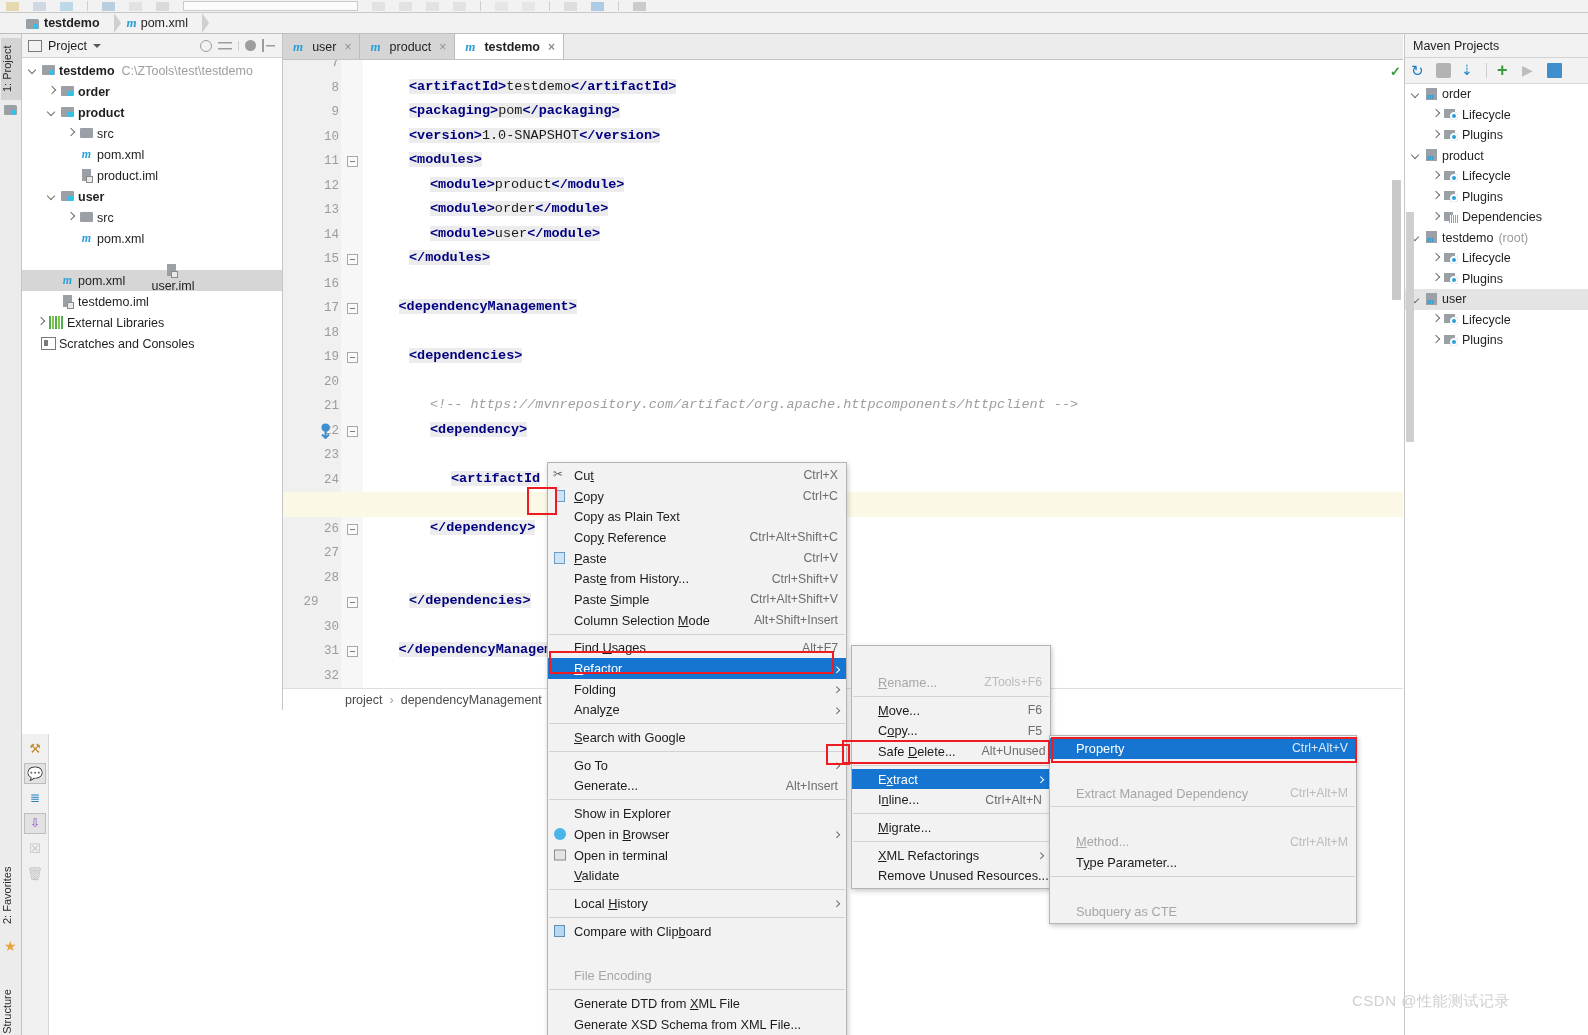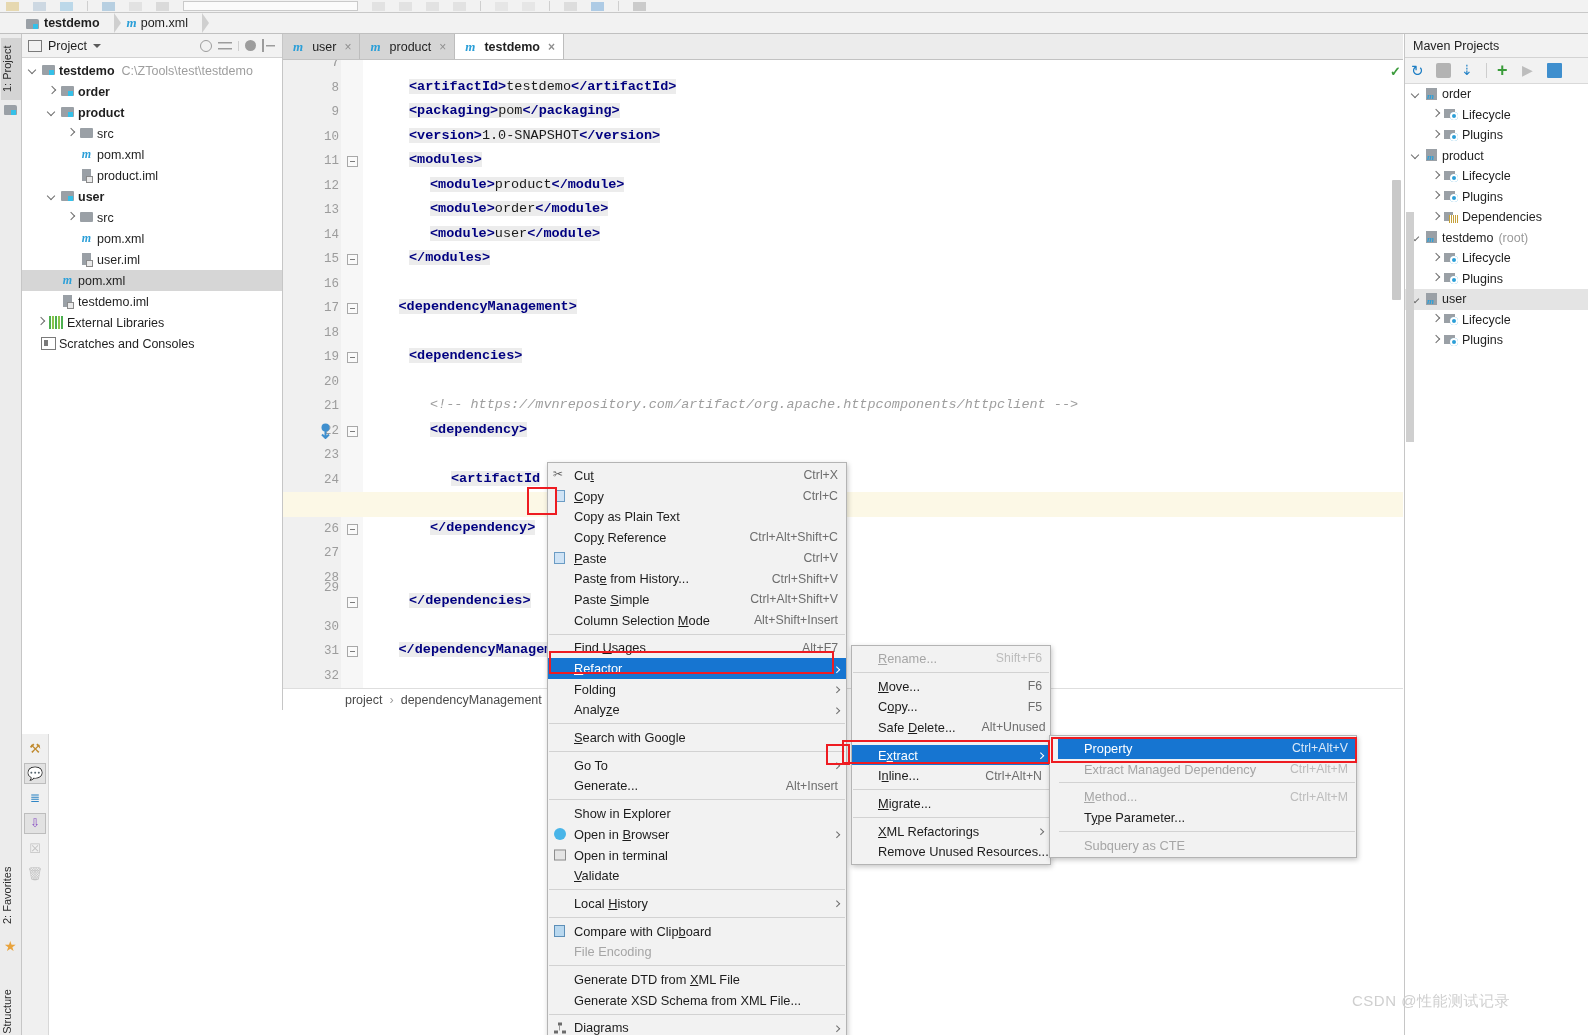--- a/index.html
+++ b/index.html
@@ -226,21 +226,21 @@
   
   .menu {
     position:absolute; background:#f2f2f2; border:1px solid #b4b4b4;
     box-shadow: 1px 2px 5px rgba(0,0,0,.22); font-size:12.8px; padding:2px 0;
   }
   .mrow {
     height:20.7px; display:flex; align-items:center; padding:0 8px 0 26px;
     position:relative; white-space:nowrap; cursor:default; color:#1c1c1c;
   }
   .mrow.hl { background:#1675d1; color:#ffffff; }
-  .mrow.dis { color:#a6a6a6; }
+  .mrow.dis { color:#a6a6a6;margin-top:24px; }
   .mlabel { flex:1 1 auto; }
   .mkey { color:#6d6d6d; margin-left:26px; font-size:12.3px; }
   .mrow.hl .mkey { color:#dbe9f7; }
   .mrow.dis .mkey { color:#bcbcbc; }
   .msub {
     position:absolute; right:5px; top:50%; transform:translateY(-50%);
     width:5px; height:5px; border-right:1.5px solid #6f6f6f; border-bottom:1.5px solid #6f6f6f;
     rotate:-45deg;
   }
   .mrow.hl .msub { border-color:#ffffff; }
@@ -374,21 +374,21 @@
         <div class="trow" style="padding-left: 42px;">
           <span class="arrow right"></span>
           <span class="ico-dir"></span>
           <span>src</span>
         </div>
         <div class="trow" style="padding-left: 42px;">
           <span class="arrow "></span>
           <span class="ico-m">m</span>
           <span>pom.xml</span>
         </div>
-        <div class="trow" style="padding-left: 42px;">
+        <div class="trow" style="padding-left: 42px; flex-direction: column;">
           <span class="arrow "></span>
           <span class="ico-iml"></span>
           <span>user.iml</span>
         </div>
         <div class="trow sel" style="padding-left: 23px;">
           <span class="arrow "></span>
           <span class="ico-m">m</span>
           <span>pom.xml</span>
         </div>
         <div class="trow" style="padding-left: 23px;">
@@ -483,21 +483,21 @@
             <circle cx="6.5" cy="4.5" r="4" fill="#3f8fce"></circle>
             <path d="M6.5 8 L6.5 15 M3 11.5 L6.5 15 L10 11.5" stroke="#3f8fce" stroke-width="2" fill="none"></path>
           </svg></div>
         <div class="ln" style="top: 388px;">23</div>
         <div class="ln" style="top: 412.5px;">24</div>
         <div class="ln" style="top: 437px;">25</div>
         <div class="ln" style="top: 461.5px;">26</div>
         <div class="fold-mark" style="top: 463.5px;"></div>
         <div class="ln" style="top: 486px;">27</div>
         <div class="ln" style="top: 510.5px;">28</div>
-        <div class="ln" style="top: 521px;">29</div>
+        <div class="ln" style="top: 535px; text-align: center;">29</div>
         <div class="fold-mark" style="top: 537px;"></div>
         <div class="ln" style="top: 559.5px;">30</div>
         <div class="ln" style="top: 584px;">31</div>
         <div class="fold-mark" style="top: 586px;"></div>
         <div class="ln" style="top: 608.5px;">32</div>
       </div>
   <div class="caret-row-gut" style="top: 432px;"></div>
       <div class="caret-row" style="top: 432px;"></div>
     </div>
   <div class="edit-check">✓</div>
@@ -708,21 +708,21 @@
       <div class="mrow">
         <span class="mico ic-diagram"></span>
         <span class="mlabel">Diagrams</span>
         <span class="msub"></span>
       </div>
     </div>
 
   <div class="menu" id="refactor-menu" style="left:851px; top:645px; width:200px;">
       <div class="mrow dis">
         <span class="mlabel"><span class="u">R</span>ename...</span>
-        <span class="mkey">Shift+F6</span>
+        <span class="mkey">ZTools+F6</span>
       </div>
       <div class="msep"></div>
       <div class="mrow">
         <span class="mlabel"><span class="u">M</span>ove...</span>
         <span class="mkey">F6</span>
       </div>
       <div class="mrow">
         <span class="mlabel">C<span class="u">o</span>py...</span>
         <span class="mkey">F5</span>
       </div>
@@ -746,21 +746,21 @@
       <div class="msep"></div>
       <div class="mrow">
         <span class="mlabel"><span class="u">X</span>ML Refactorings</span>
         <span class="msub"></span>
       </div>
       <div class="mrow">
         <span class="mlabel">Remove Unused Resources...</span>
       </div>
     </div>
 
-  <div class="menu" id="extract-menu" style="left:1049px; top:735px; width:308px;padding-left:8px;">
+  <div class="menu" id="extract-menu" style="left:1049px; top:735px; width:308px;">
       <div class="mrow hl">
         <span class="mlabel">Property</span>
         <span class="mkey">Ctrl+Alt+V</span>
       </div>
       <div class="mrow dis">
         <span class="mlabel">Extract Managed Dependency</span>
         <span class="mkey">Ctrl+Alt+M</span>
       </div>
       <div class="msep"></div>
       <div class="mrow dis">

